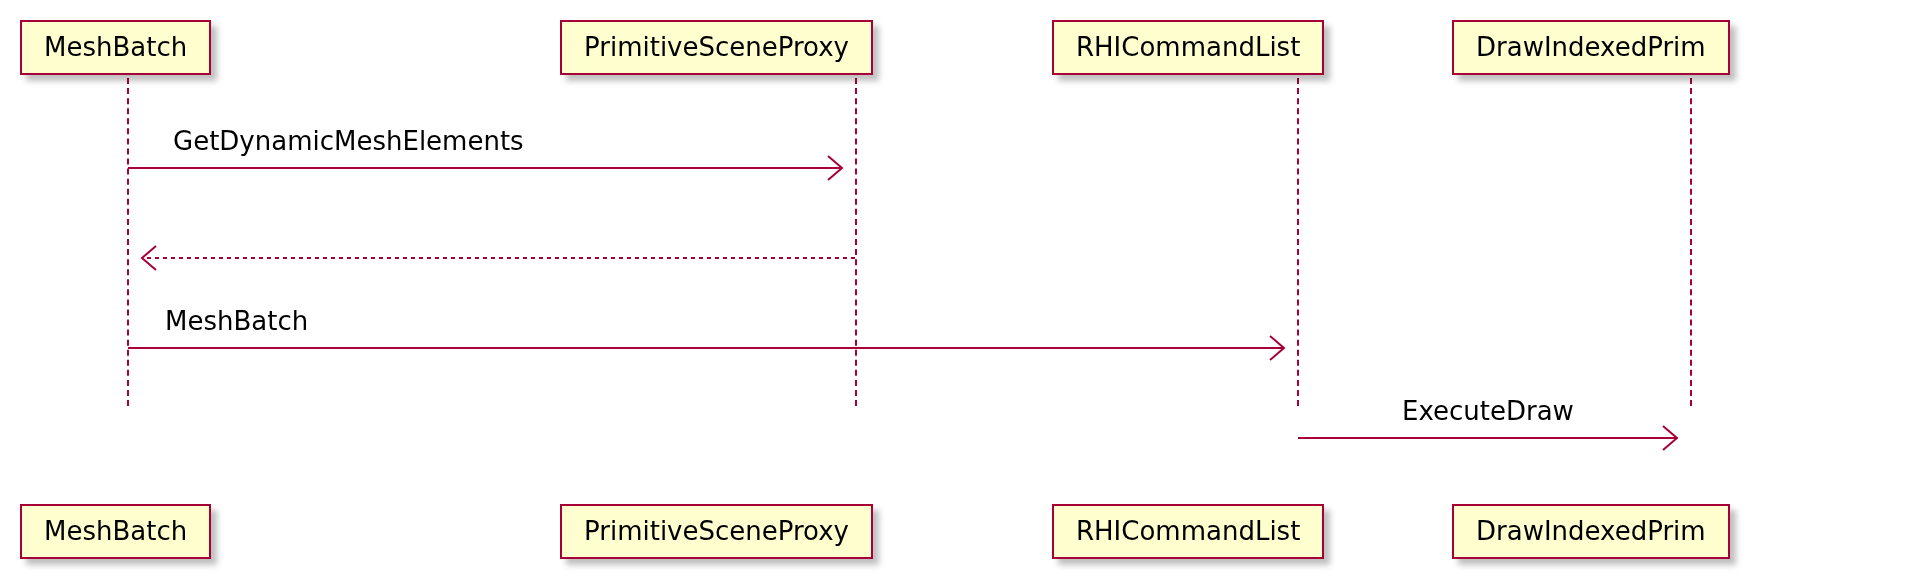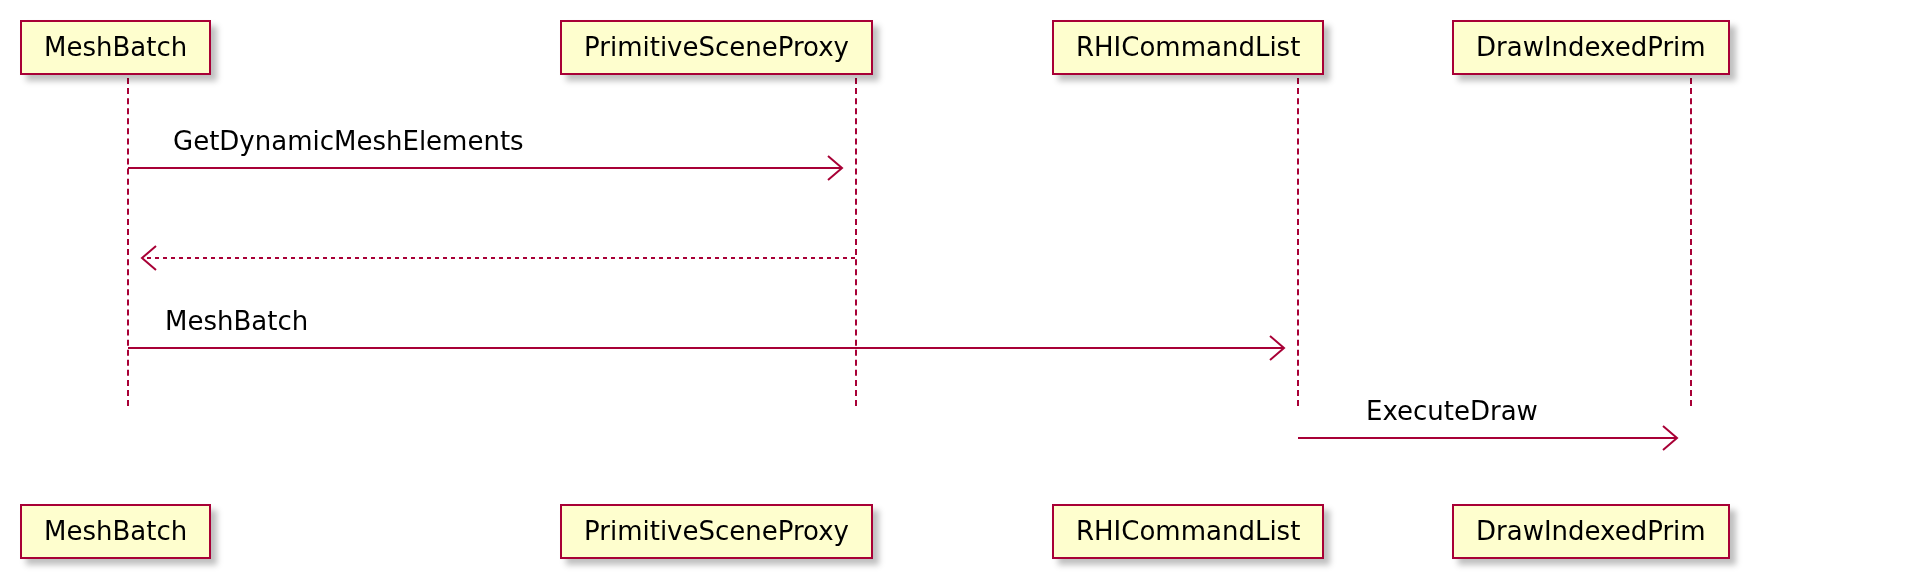--- a/index.html
+++ b/index.html
@@ -89,21 +89,21 @@
   <div class="participant" style="left:20px;  top:504px;">MeshBatch</div>
   <div class="participant" style="left:560px; top:504px;">PrimitiveSceneProxy</div>
   <div class="participant" style="left:1052px; top:504px;">RHICommandList</div>
   <div class="participant" style="left:1452px; top:504px;">DrawIndexedPrim</div>
 
   <div class="msg-label" style="left:165px; top:126px;margin-left:8px;">GetDynamicMeshElements</div>
 
 
   <div class="msg-label" style="left:165px; top:306px;">MeshBatch</div>
 
-  <div class="msg-label" style="left:1366px; top:396px;">ExecuteDraw</div>
+  <div class="msg-label" style="left:1402px; top:396px;">ExecuteDraw</div>
 
   <svg class="arrows" viewBox="0 0 1920 588">
 
     <line class="solid-arrow" x1="128" y1="168" x2="842" y2="168"></line>
     <polyline class="arrowhead" points="828,156 842,168 828,180"></polyline>
 
     <line class="dashed-arrow" x1="855" y1="258" x2="142" y2="258"></line>
     <polyline class="arrowhead" points="156,246 142,258 156,270"></polyline>
 
     <line class="solid-arrow" x1="128" y1="348" x2="1284" y2="348"></line>

